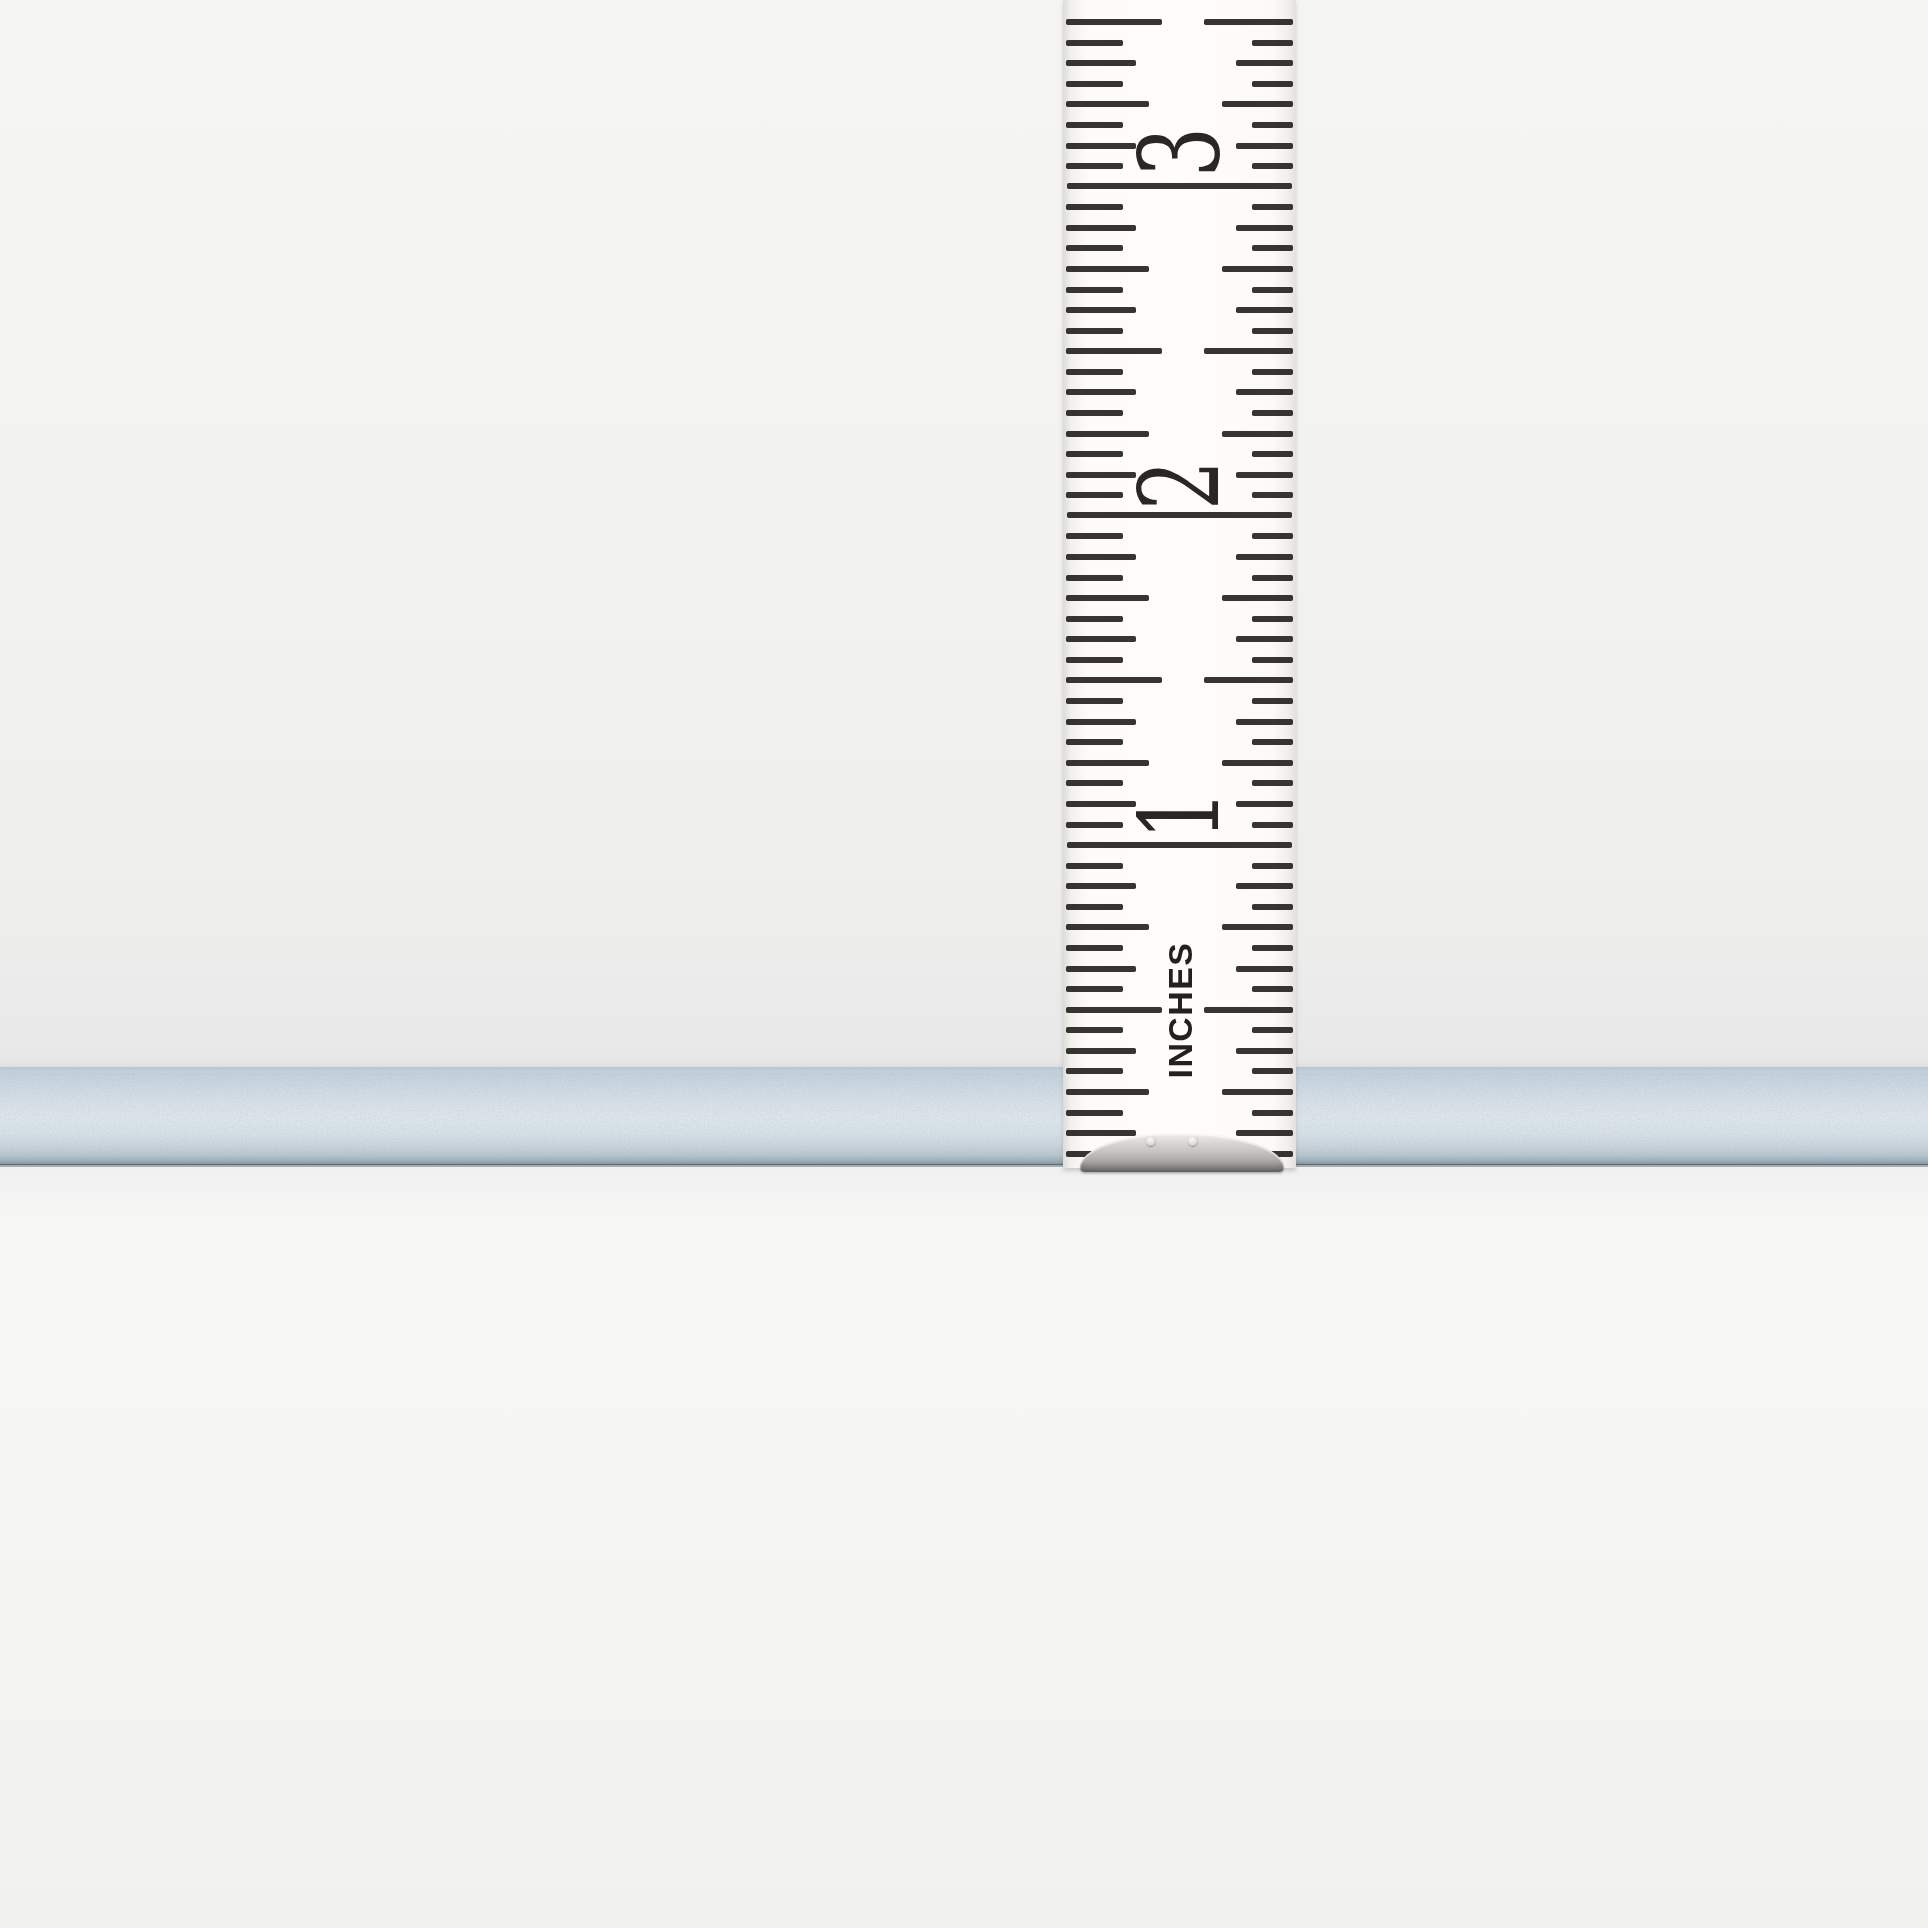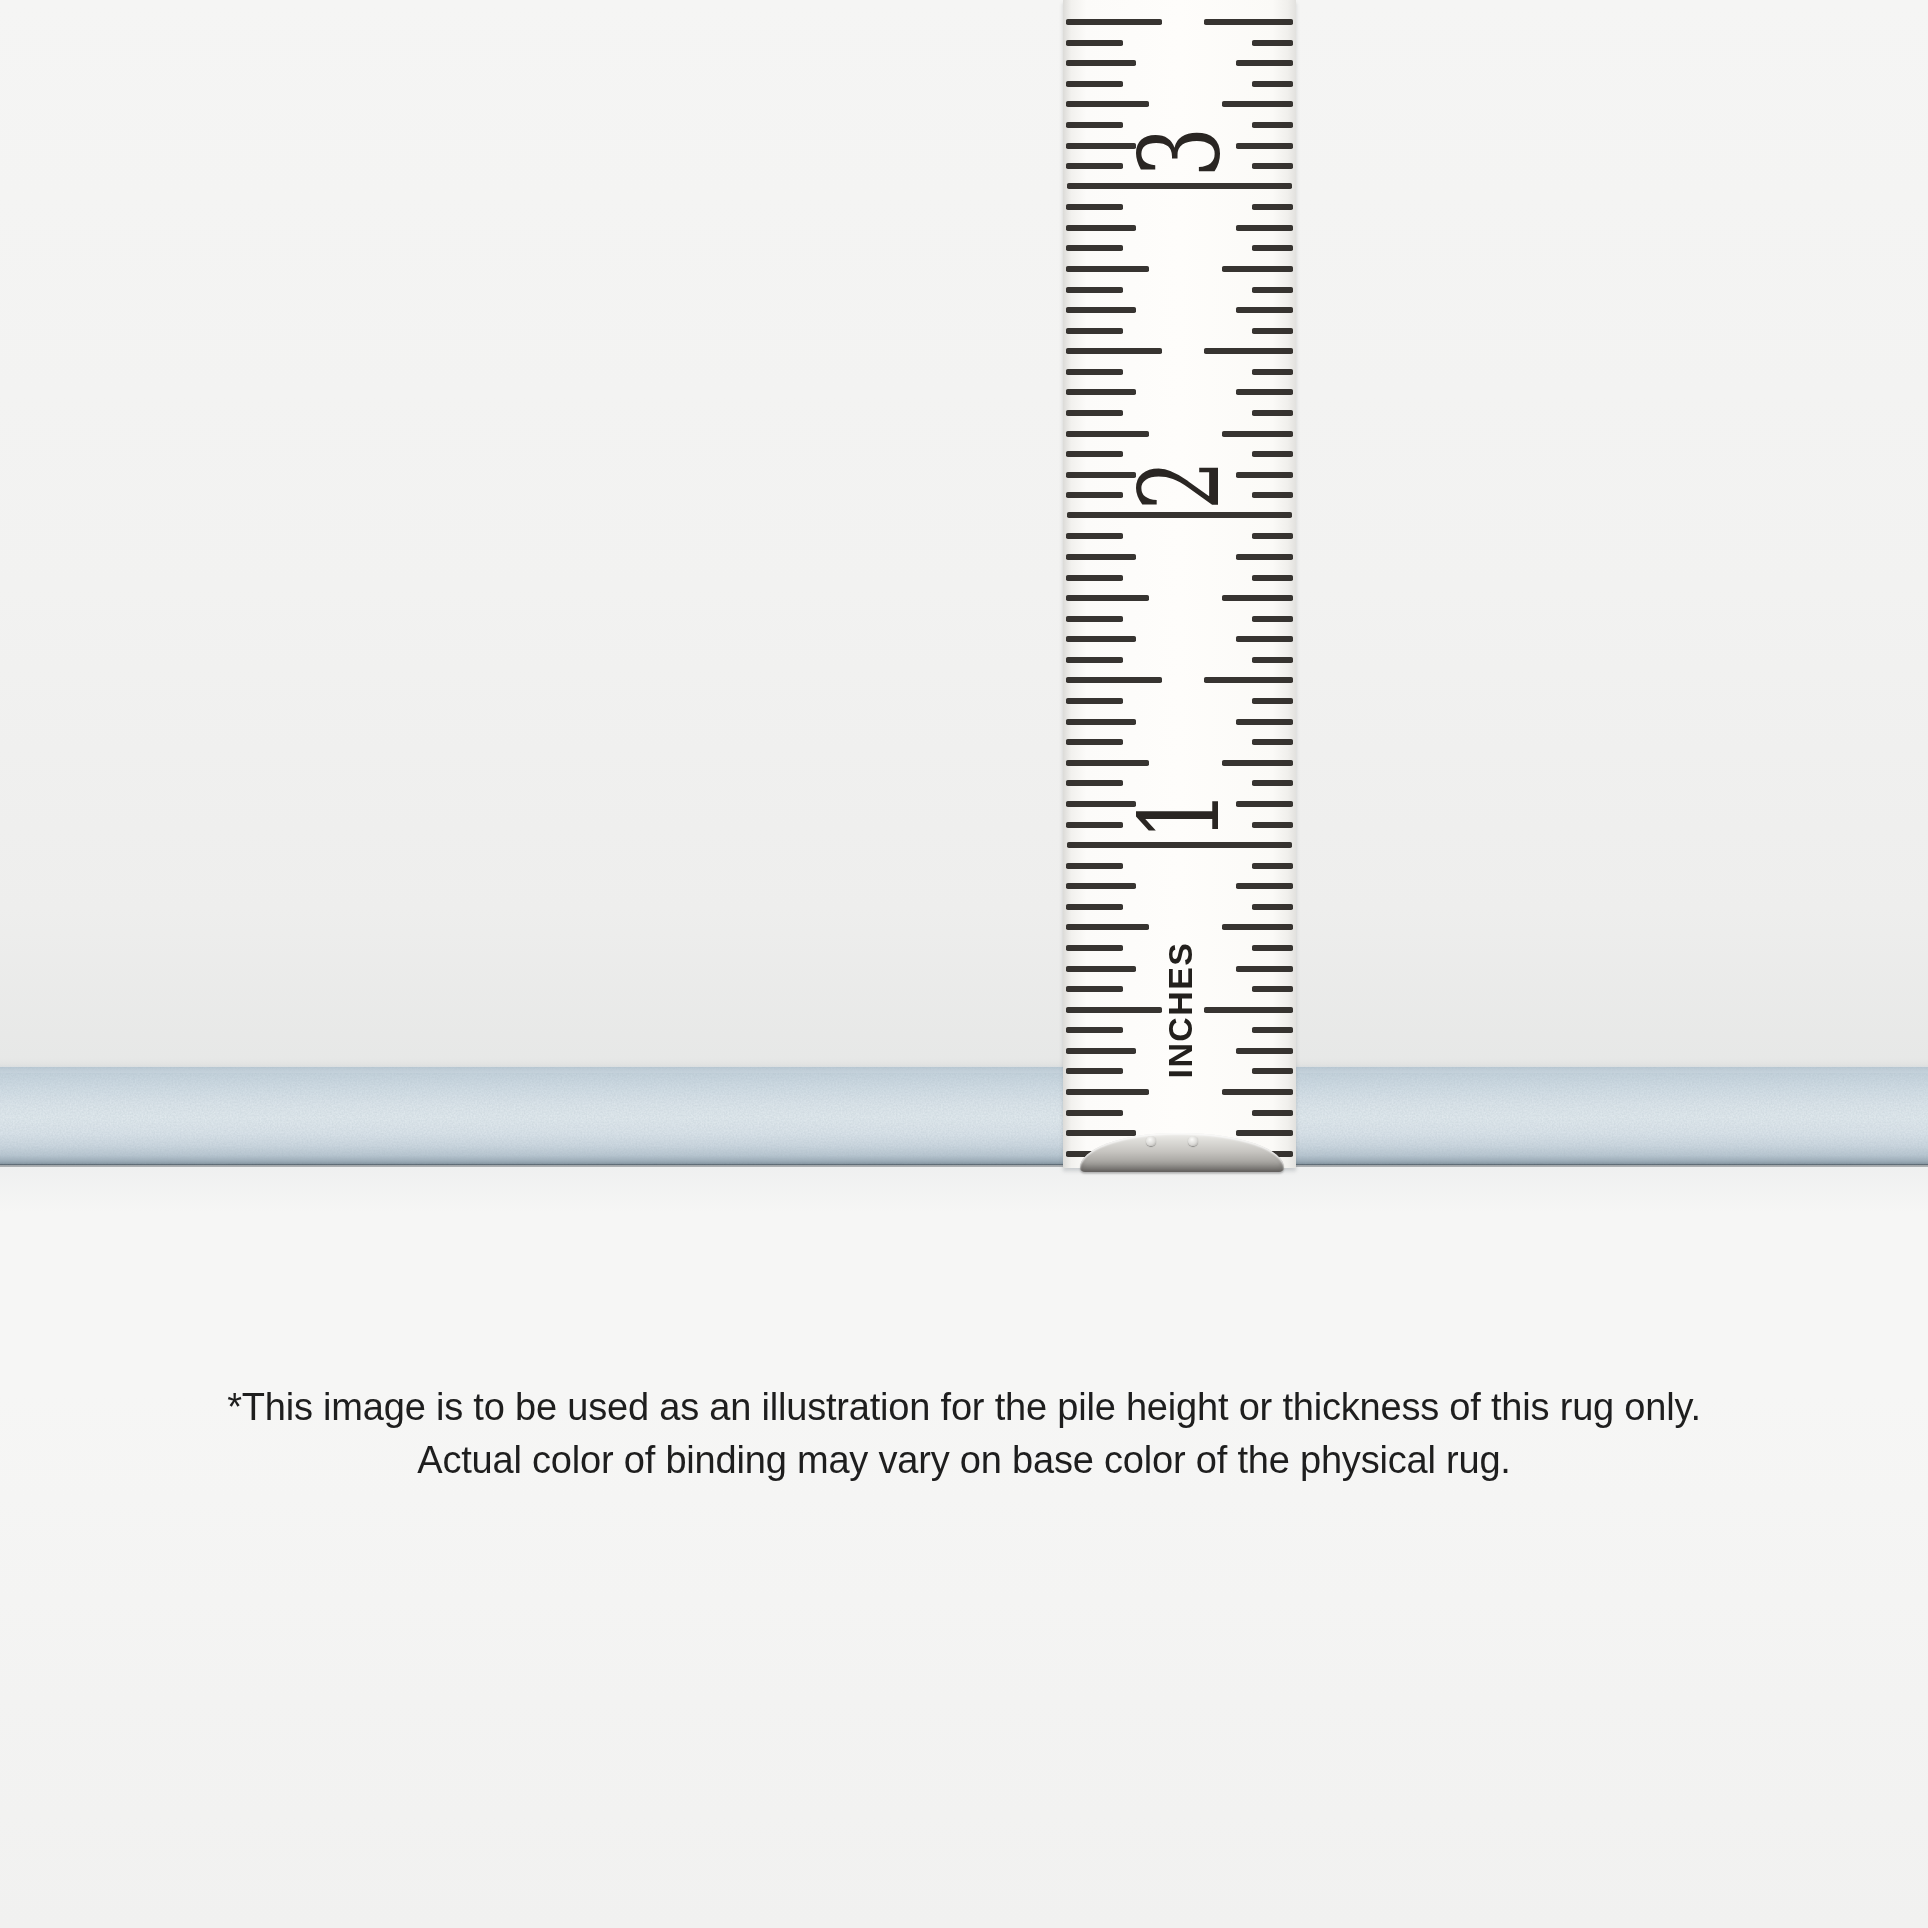--- a/index.html
+++ b/index.html
@@ -187,19 +187,15 @@
     <div class="inch-num" style="top:152px">3</div>
     <div class="inch-num" style="top:485px">2</div>
     <div class="inch-num" style="top:815px">1</div>
     <div class="inches-label">INCHES</div>
     <div class="metal-cap">
       <div class="rivet r1"></div>
       <div class="rivet r2"></div>
     </div>
   </div>
 
-  <div class="caption">
-    <div class="caption-line">*This image is to be used as an illustration for the pile height or thickness of this rug only.</div>
-    <div class="caption-line">Actual color of binding may vary on base color of the physical rug.</div>
-  </div>
 
 </div>
 
 
 </body></html>

